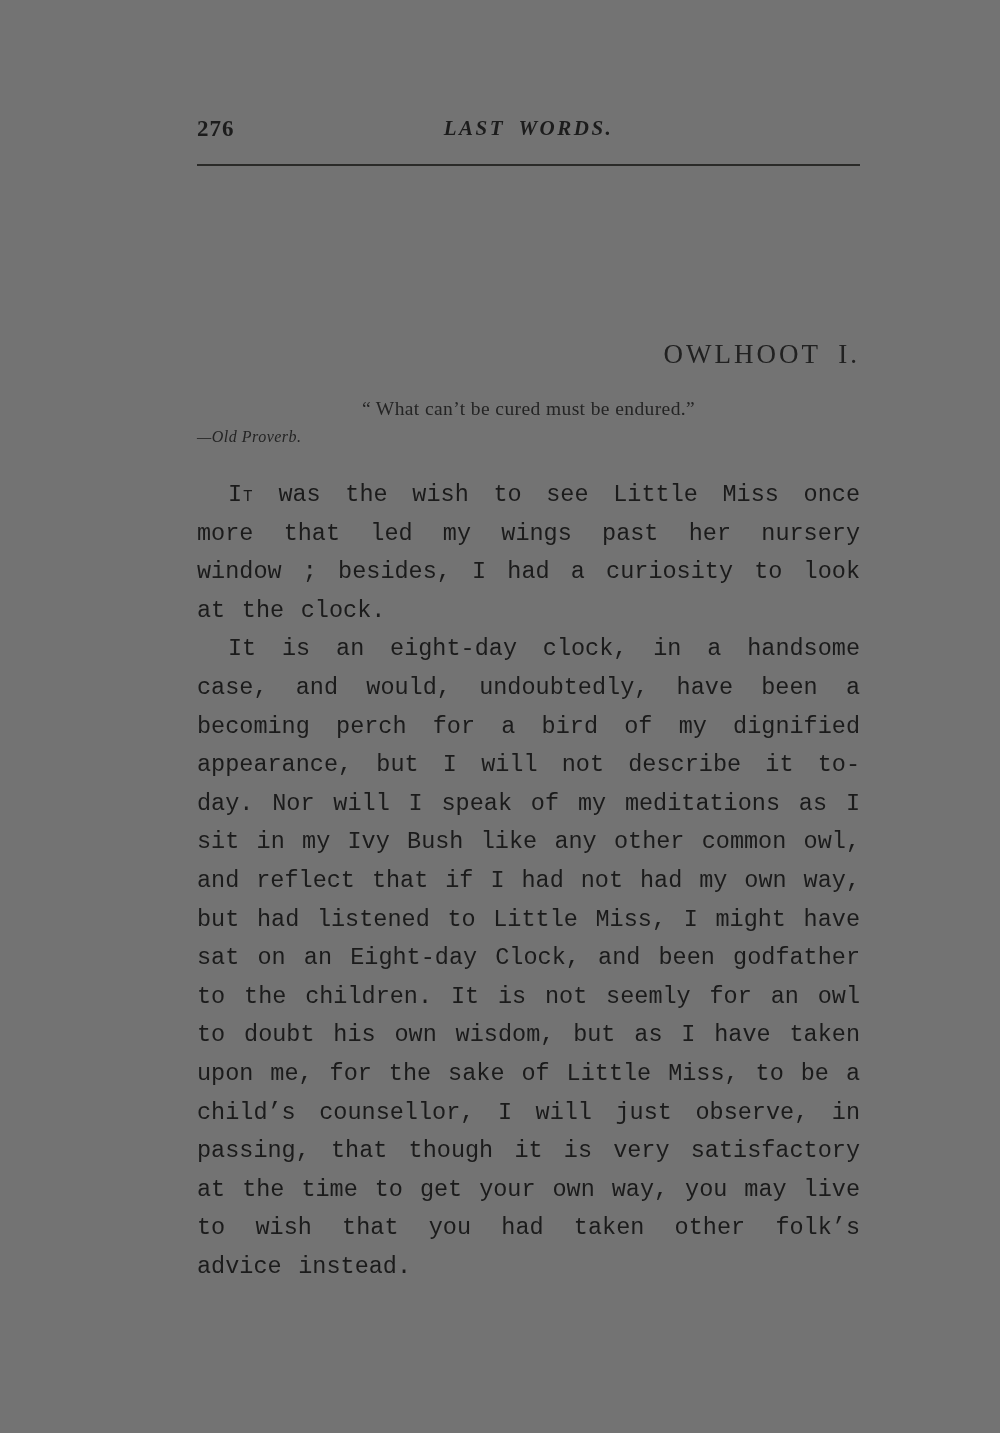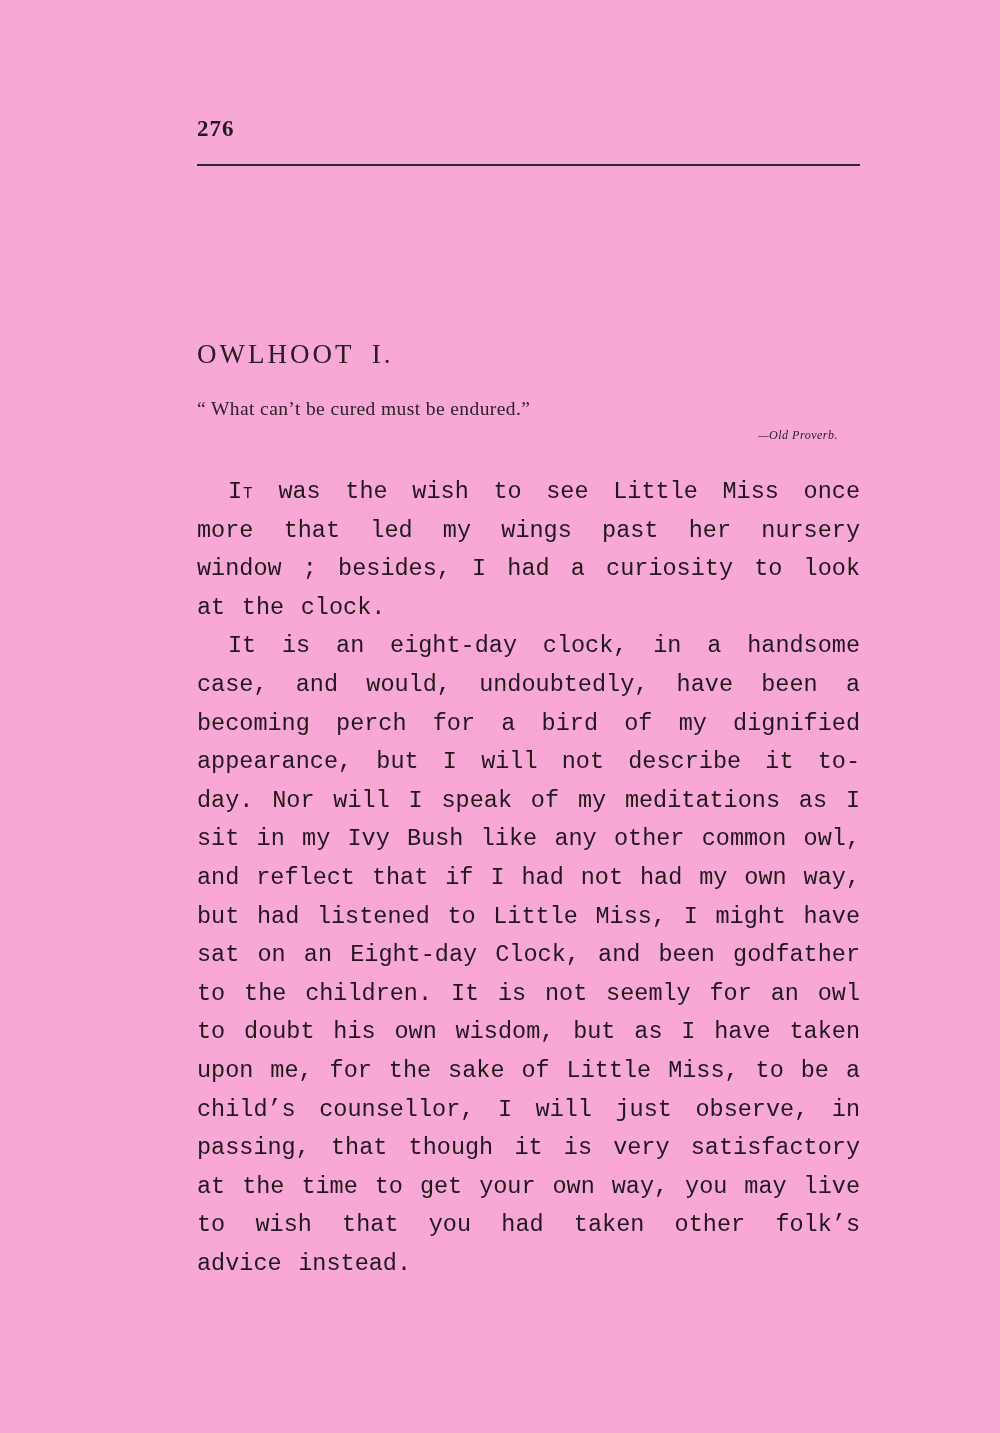--- a/index.html
+++ b/index.html
@@ -6,21 +6,21 @@
 
   html, body {
     background: #e9e9e7;
   }
 
   .scan-page {
     position: relative;
     width: 1000px;
     height: 1433px;
     margin: 0 auto;
-    background: #f9a8d4;
+    background: #737373;
     color: #1c1c1c;
     font-family: "Liberation Serif", "DejaVu Serif", serif;
     overflow: hidden;
   }
 
   .text-block {
     position: absolute;
     left: 197px;
     top: 0;
     width: 663px;
@@ -56,42 +56,41 @@
     margin-top: 22px;
     height: 2px;
     background: #2a2a28;
     border: none;
     width: 100%;
   }
 
   
   .chapter-title {
     margin-top: 173px;
-    text-align: left;
+    text-align: right;
     font-size: 27px;
     font-weight: 500;
     letter-spacing: 3px;
     word-spacing: 8px;
     color: #212121;
   }
 
   .epigraph {
     margin-top: 28px;
-    text-align: left;
+    text-align: center;
     font-size: 19.5px;
     letter-spacing: 0.4px;
     color: #242424;
   }
 
   .epigraph-attribution {
     margin-top: 8px;
-    text-align: right;
     padding-right: 22px;
     font-style: italic;
-    font-size: 12px;
+    font-size: 16px;
     letter-spacing: 0.5px;
     color: #242424;
   }
 
   
   .body-text {
     margin-top: 30px;
     font-size: 23.5px;
     line-height: 38.6px;
     text-align: justify;
@@ -111,20 +110,21 @@
   }
 </style>
 </head>
 <body>
 
 <div class="scan-page">
   <div class="text-block">
 
     <div class="running-header">
       <span class="page-number">276</span>
+      <span class="running-title">LAST WORDS.</span>
     </div>
 
     <hr class="header-rule">
 
     <div class="chapter-title">OWLHOOT I.</div>
 
     <div class="epigraph">“ What can’t be cured must be endured.”</div>
 
     <div class="epigraph-attribution">—Old Proverb.</div>
 

